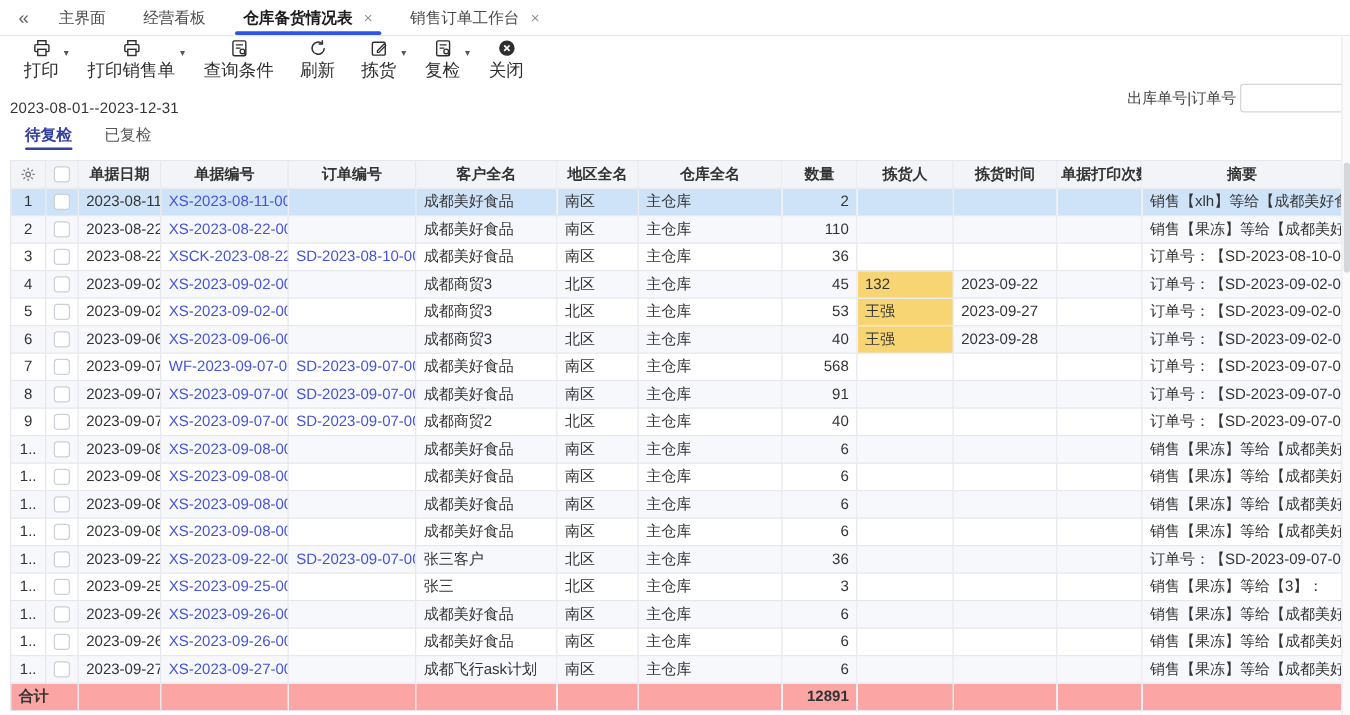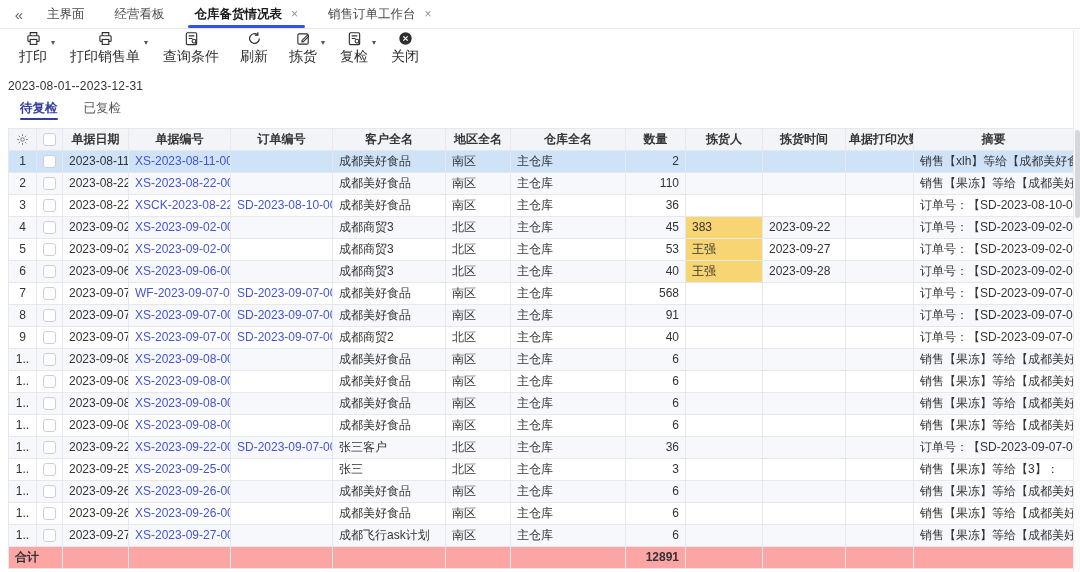--- a/index.html
+++ b/index.html
@@ -168,20 +168,24 @@
             <path d="M5.7 5.7l4.6 4.6M10.3 5.7l-4.6 4.6" stroke="#fff" stroke-width="1.4"></path>
           </svg>
       </span>
       <span class="lbl">关闭</span>
     </span>
   </div>
 </div>
 
 <div class="filterrow">
   <span class="daterange">2023-08-01--2023-12-31</span>
+  <div class="searchbox">
+    <span class="slabel">出库单号|订单号</span>
+    <input type="text" value="" style="">
+  </div>
 </div>
 
 <div class="subtabs">
   <div class="subtab active">
     <span>待复检</span>
   </div>
   <div class="subtab">
     <span>已复检</span>
   </div>
 </div>
@@ -276,21 +280,21 @@
         <tr>
     <td class="rownum">4</td>
     <td class="cb"><input type="checkbox" style=""></td>
     <td>2023-09-02</td>
     <td class="link">XS-2023-09-02-00016</td>
     <td class="link"></td>
     <td>成都商贸3</td>
     <td>北区</td>
     <td>主仓库</td>
     <td class="qty">45</td>
-    <td class="picker hl">383</td>
+    <td class="picker hl">132</td>
     <td>2023-09-22</td>
     <td></td>
     <td>订单号：【SD-2023-09-02-00004...</td>
   </tr>
         <tr>
     <td class="rownum">5</td>
     <td class="cb"><input type="checkbox" style=""></td>
     <td>2023-09-02</td>
     <td class="link">XS-2023-09-02-00017</td>
     <td class="link"></td>

